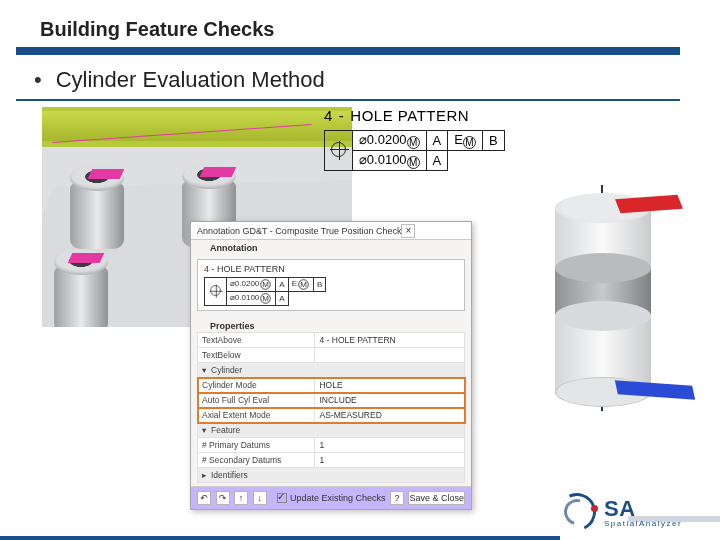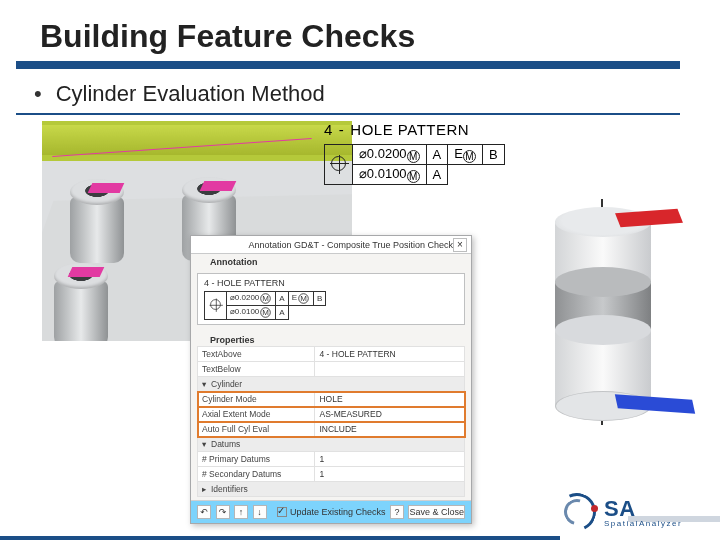--- a/index.html
+++ b/index.html
@@ -1,18 +1,18 @@
 <!DOCTYPE html>
 <html><head>
 <meta charset="utf-8">
 <style>
   * { box-sizing: border-box; margin: 0; padding: 0; }
   body { width: 720px; height: 540px; font-family: Arial, sans-serif; background: #fff; position: relative; overflow: hidden; }
   .slide { width: 720px; height: 540px; position: relative; padding: 18px 0 0 0; }
-  .title { font-size: 32px; font-weight: bold; color: #222; padding: 0 0 6px 40px; }
+  .title { font-size: 20px; font-weight: bold; color: #222; padding: 0 0 6px 40px; }
   .title-rule { height: 8px; background: #1b4e87; margin: 0 40px 10px 16px; }
   .bullet-row { padding: 2px 0 4px 34px; font-size: 22px; color: #222; display: flex; align-items: center; }
   .bullet-dot { color: #333; margin-right: 14px; font-size: 22px; line-height: 1; }
   .bullet-underline { height: 2px; background: #1b4e87; margin: 2px 40px 0 16px; }
   .content { position: relative; width: 720px; height: 380px; }
 
   
   .render { position: absolute; left: 42px; top: 6px; width: 310px; height: 220px; background: linear-gradient(180deg,#b5c93a 0 18%, #dddfe1 18% 100%); overflow: hidden; }
   .render .plate { position: absolute; left: -10px; top: 40px; width: 360px; height: 200px; background: #d9dbdc; transform: perspective(400px) rotateX(42deg) rotateZ(-2deg); }
   .render .ylwtop { position: absolute; left: -10px; top: -8px; width: 360px; height: 52px; background: linear-gradient(180deg,#c8d94a,#a7b82e); transform: perspective(400px) rotateX(55deg); }
@@ -54,35 +54,35 @@
   .segBot { top: 124px; height: 80px; }
   .segBot .side { top: 0; height: 78px; background: linear-gradient(90deg,#d3d5d7,#fafafa,#c9cbce); }
   .segBot .e1 { top: -14px; background: #d8dadd; }
   .segBot .e2 { top: 62px; background: #e3e5e7; border: 1px solid #c2c4c6; }
   .axis { position:absolute; left:58px; top:-6px; width:2px; height:226px; background:#333; }
   .flagR { position:absolute; right:-18px; top:6px; width:64px; height:14px; background:#d8262b; transform: skewX(18deg) rotate(-4deg); }
   .flagB { position:absolute; right:-30px; top:192px; width:76px; height:14px; background:#2a4bd6; transform: skewX(16deg) rotate(4deg); }
 
   
   .dialog { position: absolute; left: 190px; top: 120px; width: 282px; background: #f5f4f2; border: 1px solid #a7a8aa; font-size: 9px; color: #333; box-shadow: 2px 2px 6px rgba(0,0,0,.25); }
-  .dtitle { height: 18px; background: #fff; border-bottom: 1px solid #c9cacb; display:flex; align-items:center; padding: 0 4px 0 6px; justify-content: flex-end; }
+  .dtitle { height: 18px; background: #fff; border-bottom: 1px solid #c9cacb; display:flex; align-items:center; padding: 0 4px 0 6px; justify-content: flex-start; }
   .dtitle .x { width:14px; height:14px; border:1px solid #bcbdbe; text-align:center; line-height:12px; font-size:10px; }
   .dsec { padding: 3px 6px; }
   .dsecHdr { font-weight: bold; font-size: 9px; padding: 3px 19px 1px; }
   .annobox { border: 1px solid #bfc0c1; background:#fff; padding: 4px 6px; margin: 2px 0 4px; }
   .annobox .lbl { font-size: 9px; margin-bottom: 3px; }
   .annofcf { border-collapse: collapse; }
   .annofcf td { border:1px solid #333; font-size:8px; padding:0 3px; white-space:nowrap; }
   .proptbl { width: 100%; border-collapse: collapse; background:#fff; font-size:8.5px; }
   .proptbl td { border: 1px solid #e1e1e1; padding: 2px 4px; }
   .proptbl td:first-child { width: 44%; color:#444; }
   .grouprow td { background:#ececec; font-weight:normal; }
   .grouprow .tw { display:inline-block; width:9px; }
   .hl { outline: 2px solid #e07b2e; outline-offset: -1px; }
-  .dfoot { display:flex; align-items:center; justify-content:space-between; padding:4px 6px; border-top:1px solid #cfd0d1; background:#7dd3fc; }
+  .dfoot { display:flex; align-items:center; justify-content:space-between; padding:4px 6px; border-top:1px solid #cfd0d1; background:#c4b5fd; }
   .ico { width:14px; height:14px; border:1px solid #b4b5b6; background:#fdfdfd; display:inline-flex; align-items:center; justify-content:center; font-size:9px; margin-right:2px; }
   .btn { border:1px solid #b4b5b6; background:#fdfdfd; padding:1px 0; font-size:9px; }
   .chk { width:10px; height:10px; border:1px solid #888; display:inline-block; vertical-align:-2px; margin-right:3px; position:relative; }
   .chk::after { content:"✓"; position:absolute; left:-1px; top:-3px; font-size:10px; color:#333; }
 
   
   .footer { position:absolute; right:14px; bottom:6px; width:150px; height:44px; display:flex; align-items:center; gap:6px; }
   .salogo { position:relative; width:42px; height:42px; }
   .salogo .arc { position:absolute; border:3px solid #1b4e87; border-radius:50%; border-left-color:transparent; border-bottom-color:transparent; }
   .salogo .a1 { left:2px; top:2px; width:38px; height:38px; transform:rotate(20deg);}
@@ -215,29 +215,29 @@
                 <td></td>
               </tr>
           <tr class="grouprow">
                 <td colspan="2"><span class="tw">▾</span><span>Cylinder</span></td>
               </tr>
           <tr class="hl">
                 <td>Cylinder Mode</td>
                 <td>HOLE</td>
               </tr>
           <tr class="hl">
+                <td>Auto Full Cyl Eval</td>
+                <td>INCLUDE</td>
+              </tr>
+          <tr class="hl">
                 <td>Axial Extent Mode</td>
                 <td>AS-MEASURED</td>
               </tr>
-          <tr class="hl">
-                <td>Auto Full Cyl Eval</td>
-                <td>INCLUDE</td>
-              </tr>
           <tr class="grouprow">
-                <td colspan="2"><span class="tw">▾</span><span>Datums</span></td>
+                <td colspan="2"><span class="tw">▾</span><span>Feature</span></td>
               </tr>
           <tr>
                 <td># Primary Datums</td>
                 <td>1</td>
               </tr>
           <tr>
                 <td># Secondary Datums</td>
                 <td>1</td>
               </tr>
           <tr class="grouprow">

